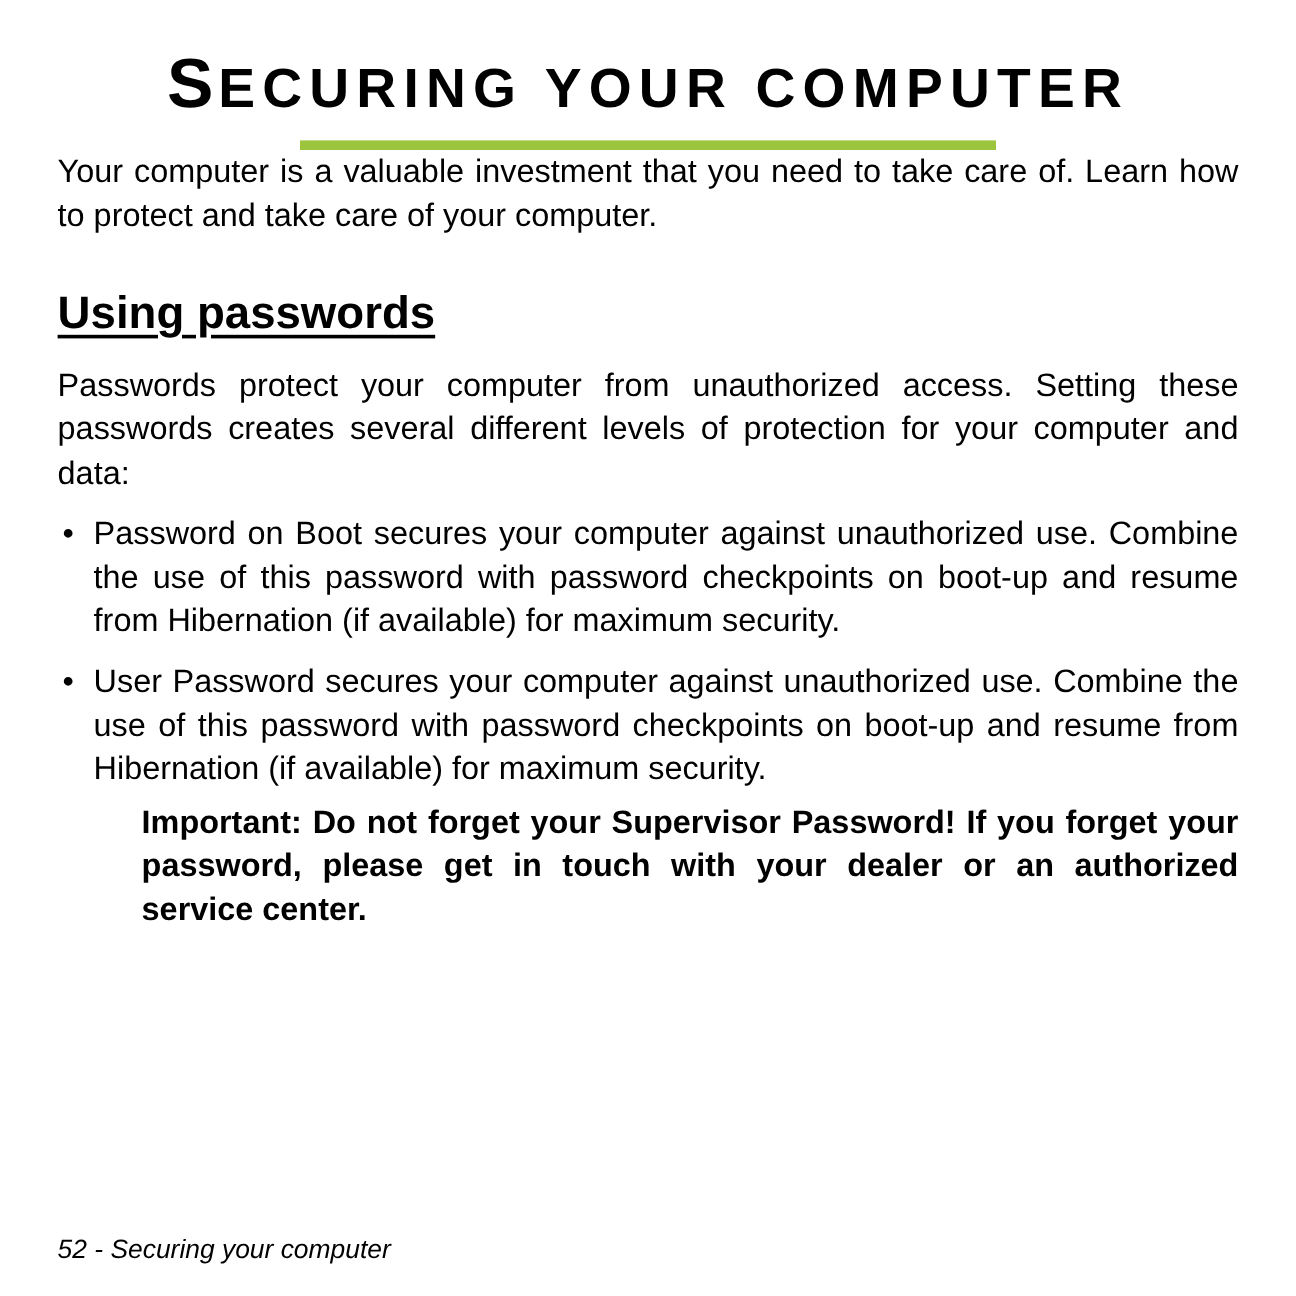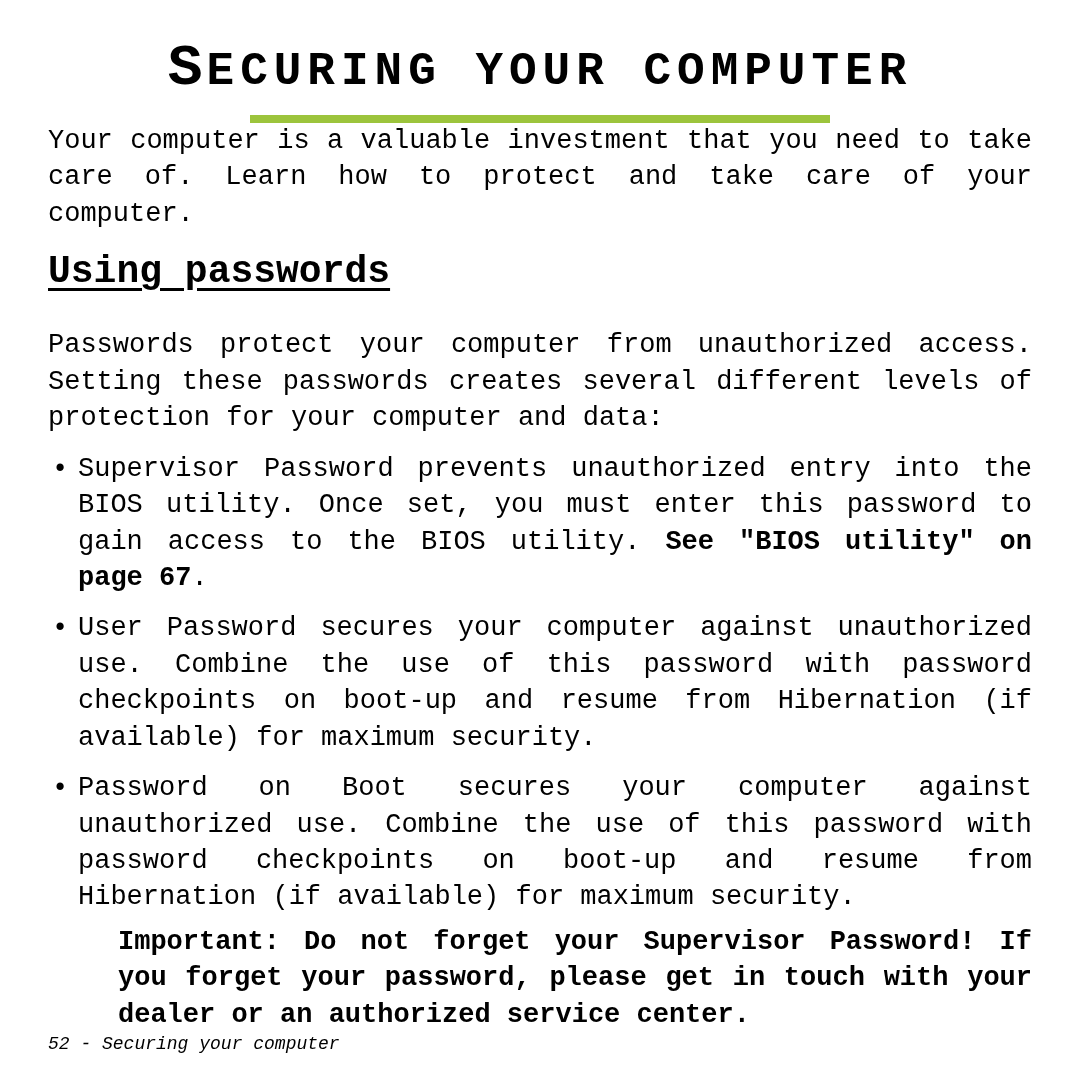--- a/index.html
+++ b/index.html
@@ -2,21 +2,20 @@
 <html><head>
 <meta charset="utf-8">
 <style>
   * { box-sizing: border-box; margin: 0; padding: 0; }
   html, body { width: 1080px; height: 1080px; background: #fff; font-family: Arial, Helvetica, sans-serif; color: #000; }
   .page {
     position: relative;
     width: 1080px;
     height: 1080px;
     padding: 30px 48px 0 48px;
-    font-family: Liberation Mono, monospace;
   }
   .title {
     text-align: center;
     font-size: 46px;
     font-weight: 700;
     letter-spacing: 6px;
     margin-top: 6px;
   }
   .title .bigcap {
     font-size: 58px;
@@ -27,28 +26,28 @@
     height: 8px;
     background: #9cc43c;
     margin: 14px auto 0 auto;
   }
   .intro {
     font-size: 27px;
     line-height: 1.35;
     text-align: justify;
   }
   .section-heading {
-    margin-top: 18px;
+    margin-top: 42px;
     font-size: 38px;
     font-weight: 700;
     text-decoration: underline;
     text-underline-offset: 6px;
   }
   .section-para {
-    margin-top: 34px;
+    margin-top: 20px;
     font-size: 27px;
     line-height: 1.35;
     text-align: justify;
   }
   ul.bullets {
     list-style: none;
     margin-top: 14px;
     padding-left: 0;
   }
   ul.bullets > li {
@@ -72,21 +71,21 @@
     margin-left: 70px;
     font-size: 27px;
     line-height: 1.35;
     font-weight: 700;
     text-align: justify;
   }
   .footer {
     position: absolute;
     left: 48px;
     bottom: 26px;
-    font-size: 18px;
+    font-size: 22px;
     font-style: italic;
   }
 </style>
 </head>
 <body>
 
 <div class="page">
 
   <h1 class="title">
     <span class="bigcap">S</span><span>ECURING</span><span> </span><span>YOUR</span><span> </span><span>COMPUTER</span>
@@ -95,27 +94,24 @@
   <div class="rule"></div>
 
   <p class="intro">Your computer is a valuable investment that you need to take care of. Learn how to protect and take care of your computer.</p>
 
   <h2 class="section-heading">Using passwords</h2>
 
   <p class="section-para">Passwords protect your computer from unauthorized access. Setting these passwords creates several different levels of protection for your computer and data:</p>
 
   <ul class="bullets">
     <li>
-      <span>Supervisor Password prevents unauthorized entry into the BIOS utility. Once set, you must enter this password to gain access to the BIOS utility. </span><span class="bold">See "BIOS utility" on page 67</span><span>.</span>
+      <span>Password on Boot secures your computer against unauthorized use. Combine the use of this password with password checkpoints on boot-up and resume from Hibernation (if available) for maximum security.</span><span class="bold"></span><span></span>
     </li>
     <li>
       <span>User Password secures your computer against unauthorized use. Combine the use of this password with password checkpoints on boot-up and resume from Hibernation (if available) for maximum security.</span><span class="bold"></span><span></span>
-    </li>
-    <li>
-      <span>Password on Boot secures your computer against unauthorized use. Combine the use of this password with password checkpoints on boot-up and resume from Hibernation (if available) for maximum security.</span><span class="bold"></span><span></span>
     </li>
   </ul>
 
   <p class="important">Important: Do not forget your Supervisor Password! If you forget your password, please get in touch with your dealer or an authorized service center.</p>
 
   <div class="footer">52 - Securing your computer</div>
 
 </div>
 
 </body></html>

